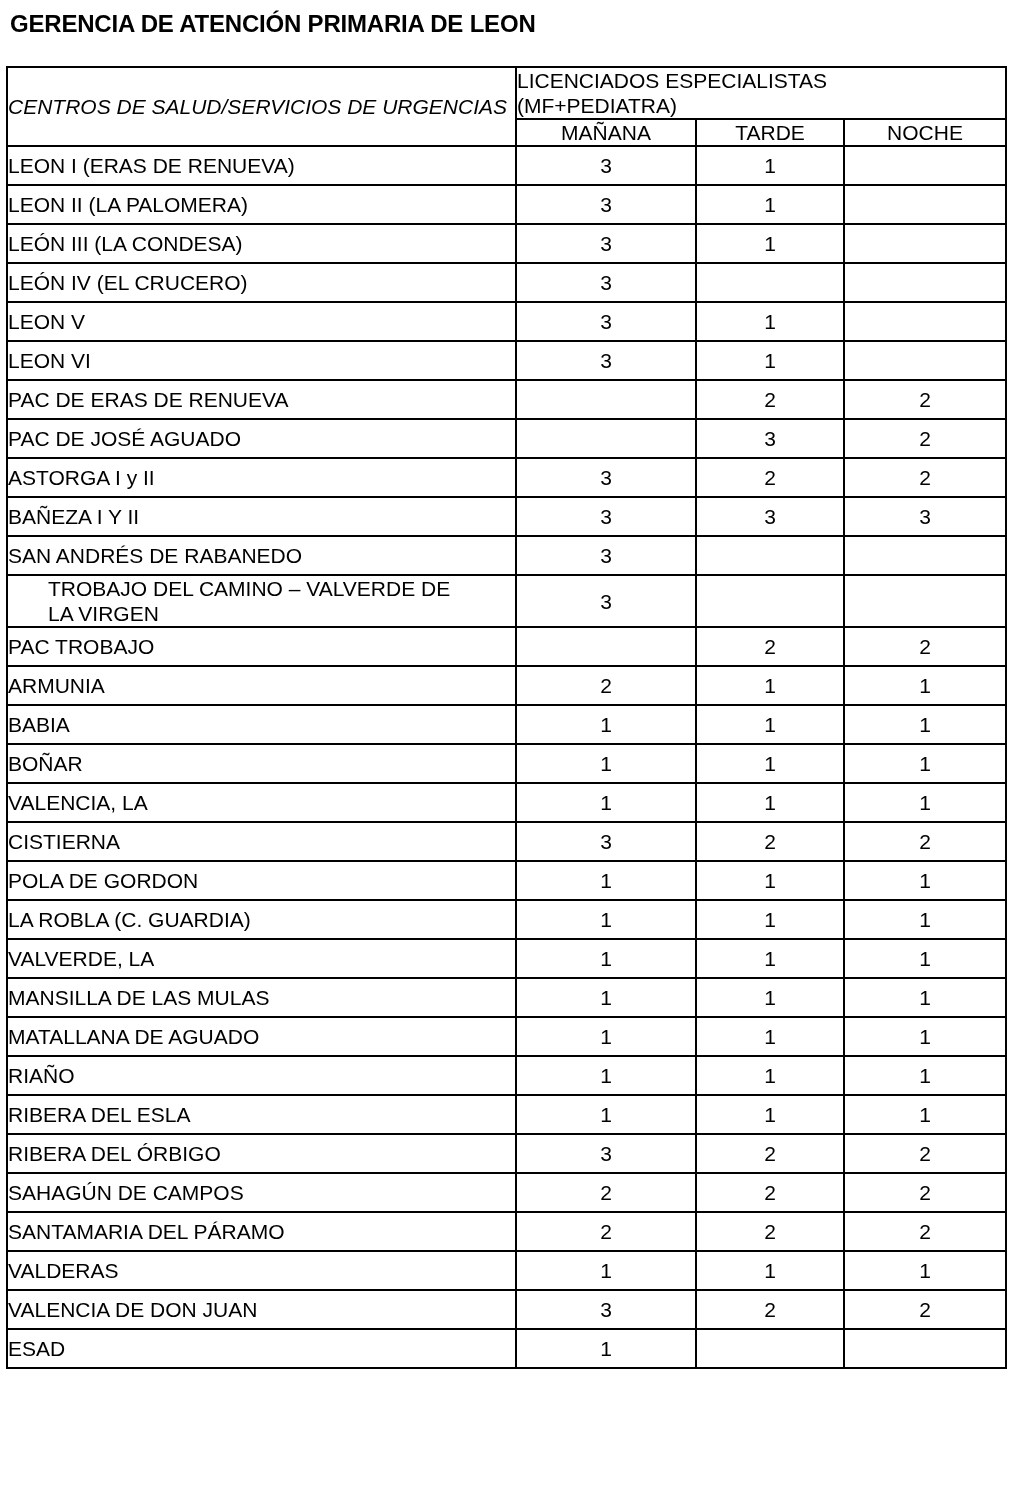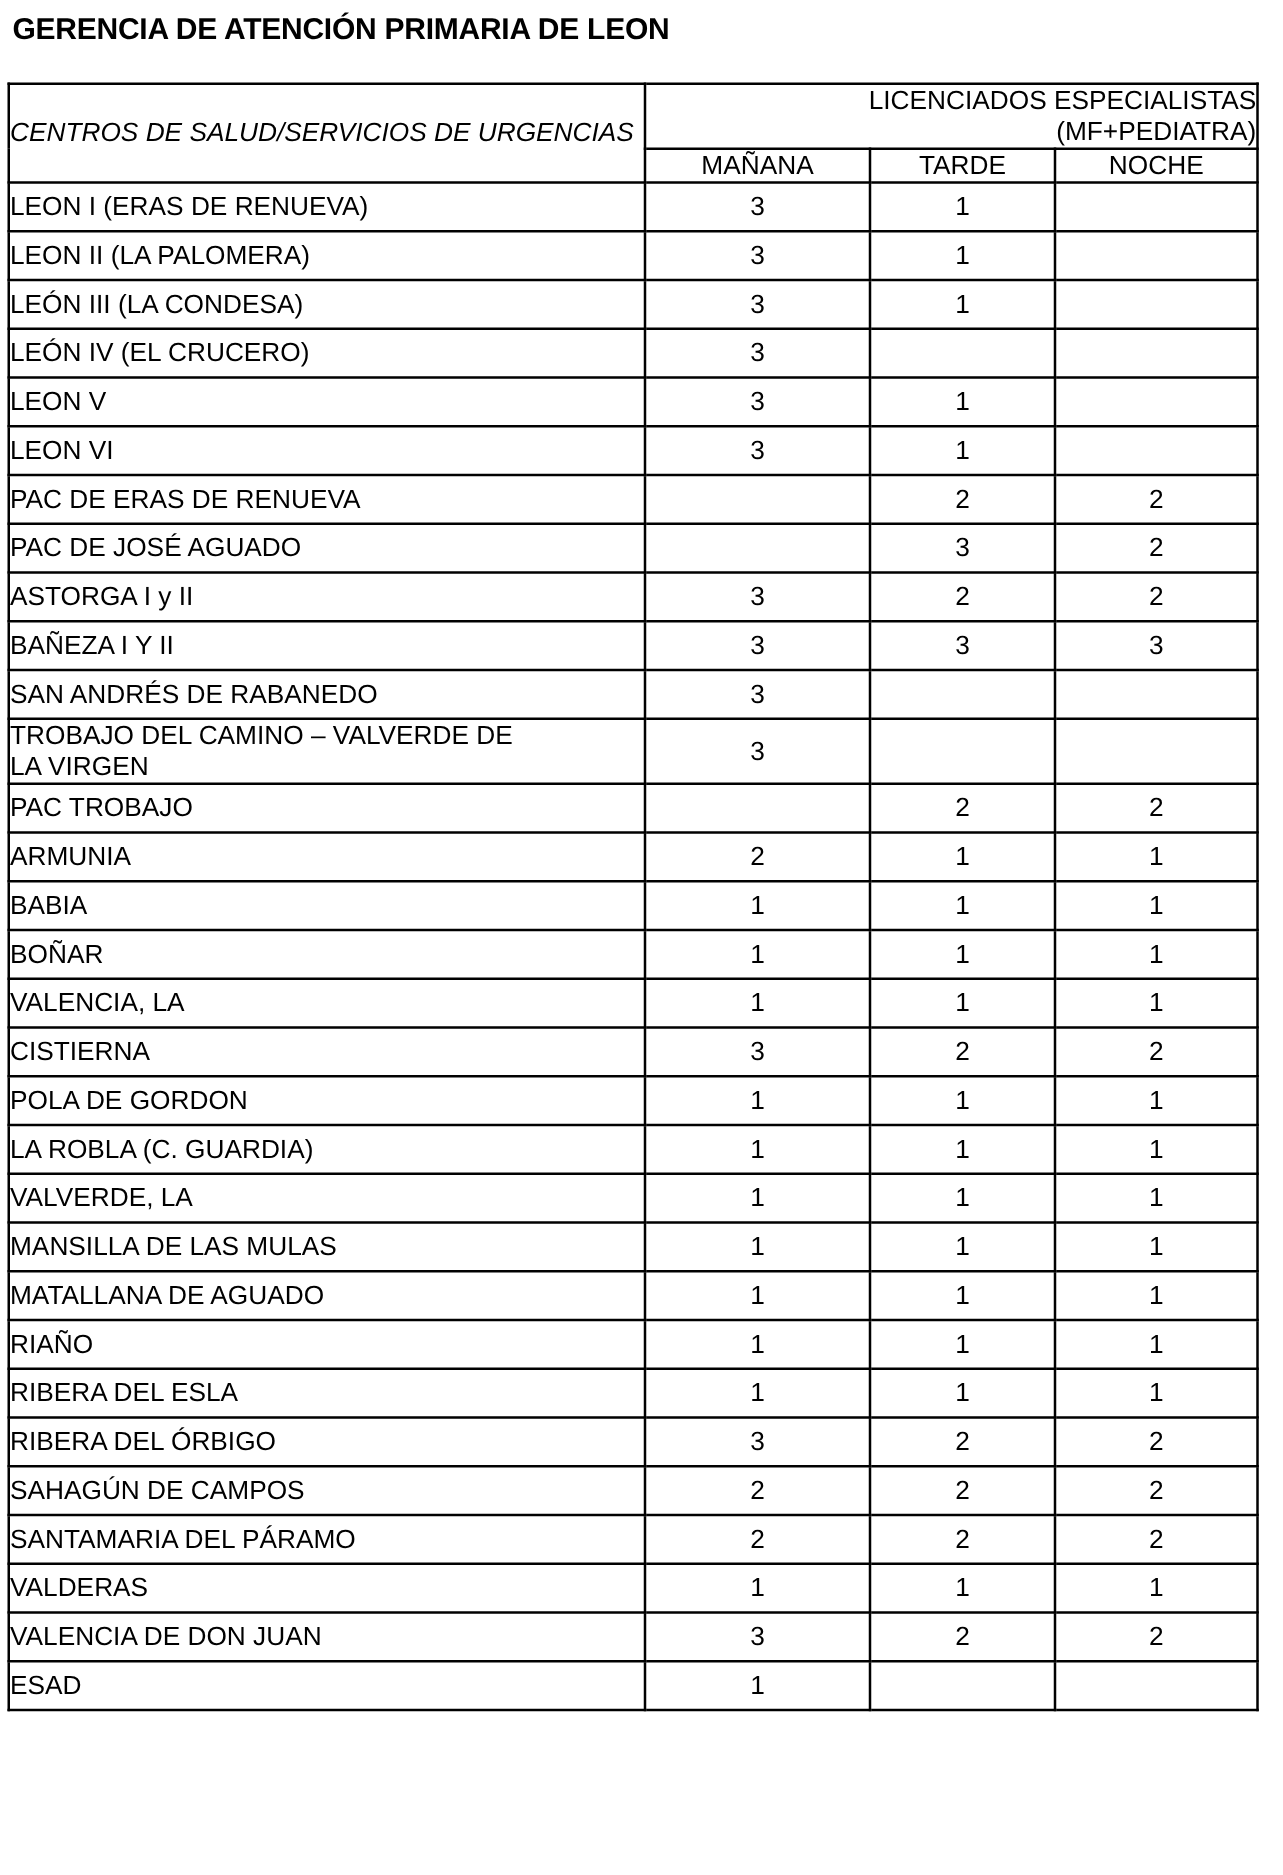--- a/index.html
+++ b/index.html
@@ -64,21 +64,21 @@
   
   th.h-centro {
     text-align: left;
     padding: 4px 8px 8px 10px;
     font-size: 22px;
     line-height: 30px;
     vertical-align: middle;
     font-style: italic;
   }
   th.h-group {
-    text-align: right;
+    text-align: left;
     font-size: 22px;
     line-height: 29px;
     padding: 5px 4px 4px 4px;
     vertical-align: middle;
   }
   th.h-shift {
     text-align: center;
     font-size: 22px;
     line-height: 28px;
     padding: 3px 2px 5px 2px;
@@ -105,21 +105,21 @@
   tr.offset-row td.num.tarde,
   tr.offset-row td.num.noche  { vertical-align: bottom; padding-bottom: 3px; }
 
   tr.two-line td.centro {
     padding-top: 2px;
     padding-bottom: 0px;
     line-height: 26px;
   }
   tr.two-line td.num { vertical-align: middle; }
 
-  td.centro span.label { display: block; }
+  td.centro span.label { display: block; padding-left: 40px; }
 </style>
 </head>
 <body>
 
 <div id="page">
 
   <div id="doc-title">GERENCIA DE ATENCIÓN PRIMARIA DE LEON</div>
 
   <table id="sched-table">
     <colgroup>

